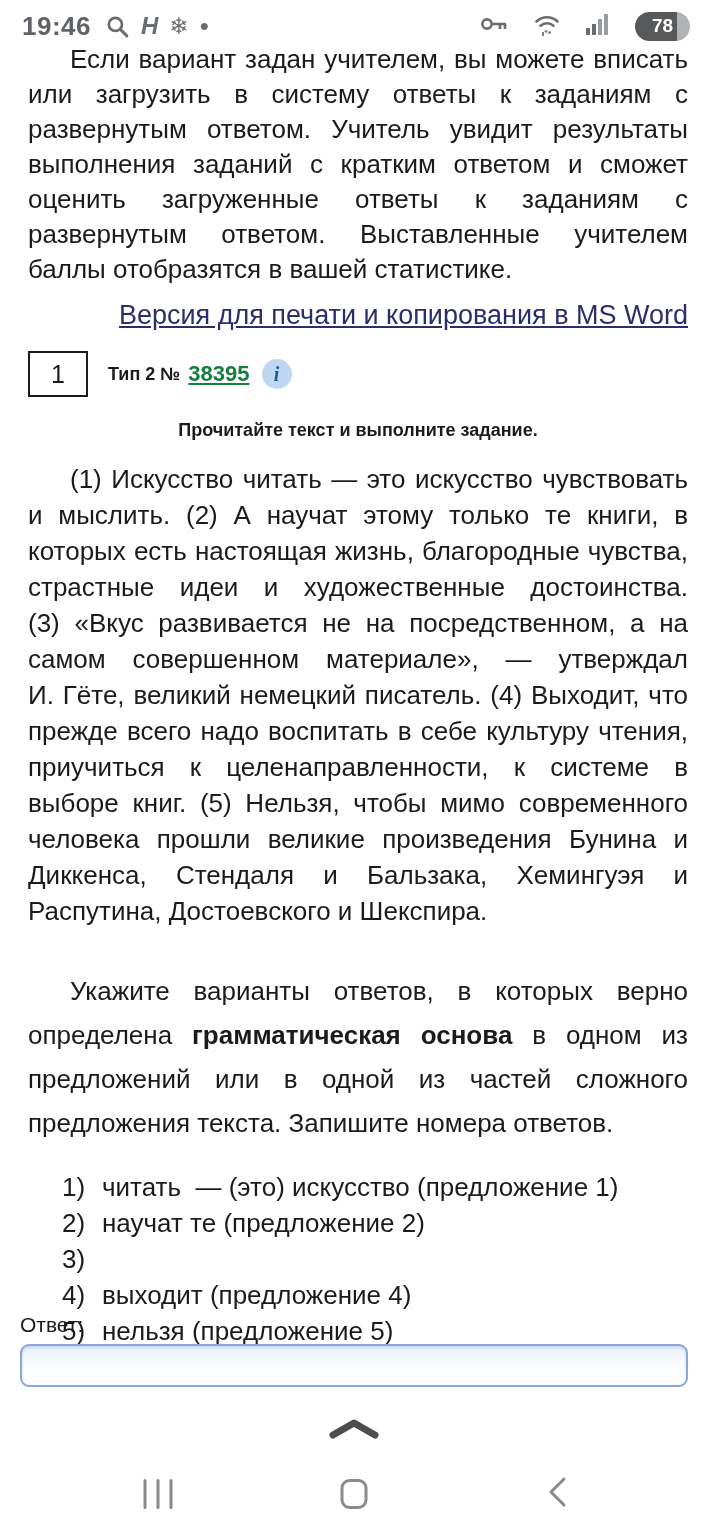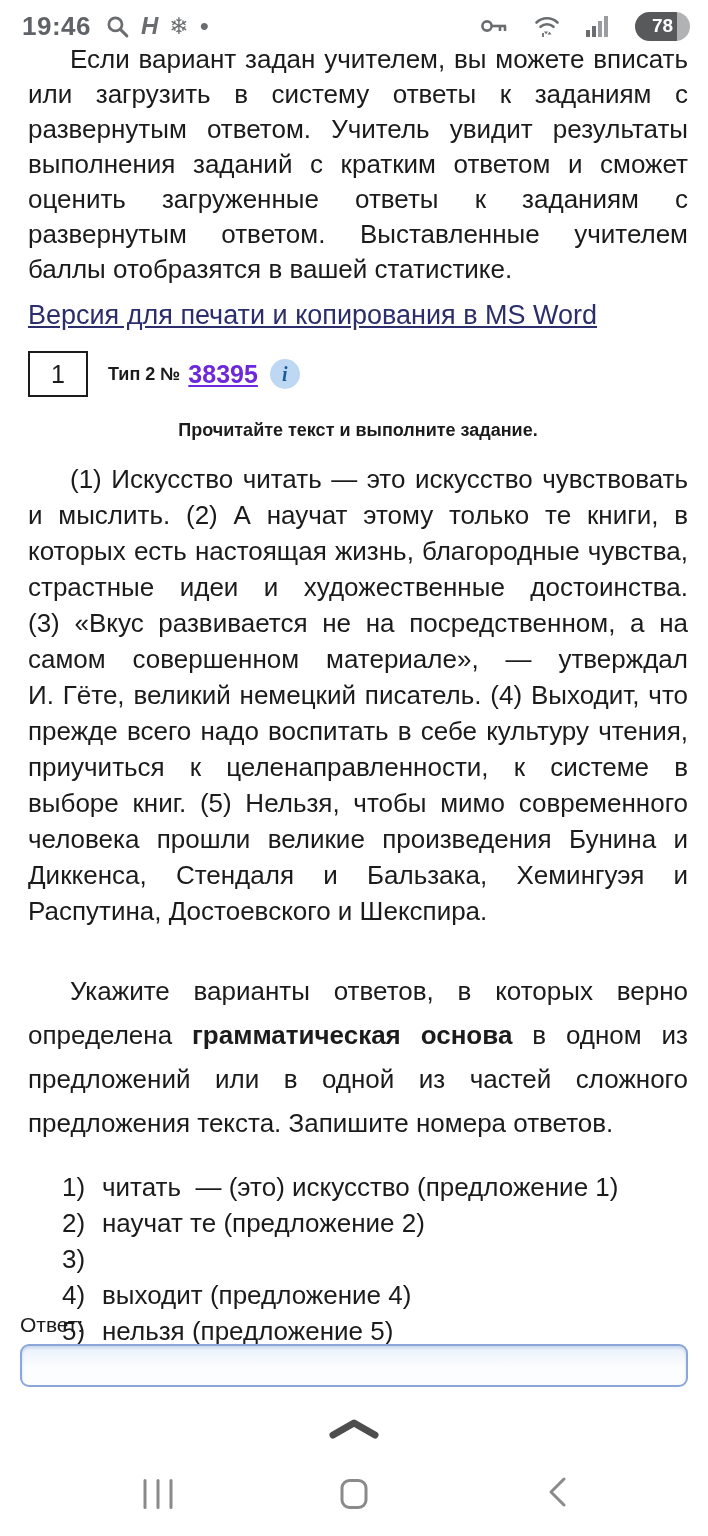--- a/index.html
+++ b/index.html
@@ -13,44 +13,44 @@
     position:absolute;top:0;left:0;right:0;height:48px;background:#fff;z-index:30;
     display:flex;align-items:center;padding:4px 18px 0 22px;box-sizing:border-box;
     color:#5f6368;
   }
   .sb-time{font-size:26px;font-weight:600;letter-spacing:.5px;margin-right:14px;}
   .sb-left{display:flex;align-items:center;gap:11px;}
   .sb-glyph{font-size:23px;line-height:1;color:#6a6d70;}
   .sb-h{font-weight:800;font-style:italic;font-size:24px;color:#6a6d70;}
   .sb-dot{font-size:26px;color:#6a6d70;}
   .sb-spacer{flex:1;}
-  .sb-right{display:flex;align-items:center;gap:24px;}
+  .sb-right{display:flex;align-items:flex-start;gap:24px;}
   .battery{
     width:55px;height:29px;border-radius:15px;color:#fff;
     background:linear-gradient(to right,#58595b 0 76%,#b0b2b4 76% 100%);
     display:flex;align-items:center;justify-content:center;
     font-size:19px;font-weight:700;
   }
   
   .content{position:absolute;top:0;left:0;right:0;padding:42px 20px 0;z-index:1;box-sizing:border-box;margin-left:8px;}
   .para{
     font-size:26px;line-height:35px;text-align:justify;text-indent:42px;margin:0;
   }
   .passage{line-height:36px;margin-top:14px;}
   .question{margin-top:40px;line-height:44px;}
-  .print-link-wrap{margin-top:12px;line-height:32px;}
+  .print-link-wrap{margin-top:12px;line-height:32px;text-align:right;}
   a.main-link{color:#2b2e6b;text-decoration:underline;font-size:27px;cursor:pointer;}
   
   .task-header{margin-top:16px;display:flex;align-items:center;}
   .task-num{
     width:56px;height:42px;border:2px solid #1b1b1b;display:flex;align-items:center;
     justify-content:center;font-size:25px;background:#fff;flex:0 0 auto;
   }
   .task-type{font-weight:700;font-size:18px;margin-left:20px;white-space:nowrap;}
-  a.task-id{color:#6d28d9;font-weight:700;font-size:25px;text-decoration:underline;margin-left:8px;cursor:pointer;}
+  a.task-id{color:#15803d;font-weight:700;font-size:22px;text-decoration:underline;margin-left:8px;cursor:pointer;}
   .info-btn{
     width:30px;height:30px;border-radius:50%;background:#bed8f3;color:#1a5a9d;
     display:flex;align-items:center;justify-content:center;margin-left:12px;cursor:pointer;
     font-family:"Liberation Serif","DejaVu Serif",serif;font-style:italic;font-weight:700;font-size:20px;
   }
   .heading{margin-top:16px;text-align:center;font-weight:700;font-size:18px;line-height:34px;}
   
   .collapse-wrap{line-height:38px;}
   a.dashed-link{
     color:#2b2e6b;text-decoration:none;border-bottom:2px dashed #5b63a0;

